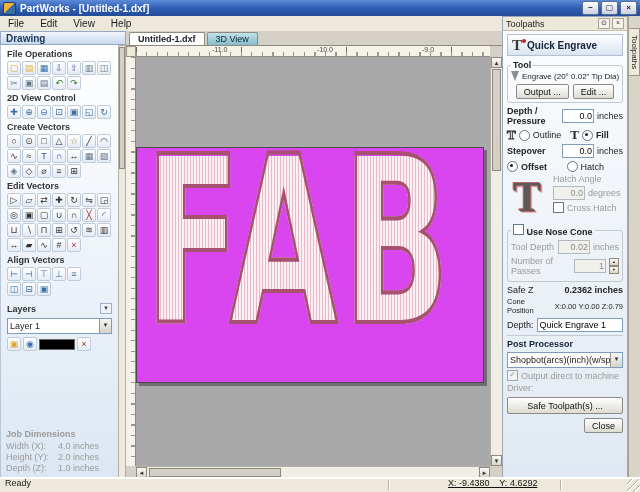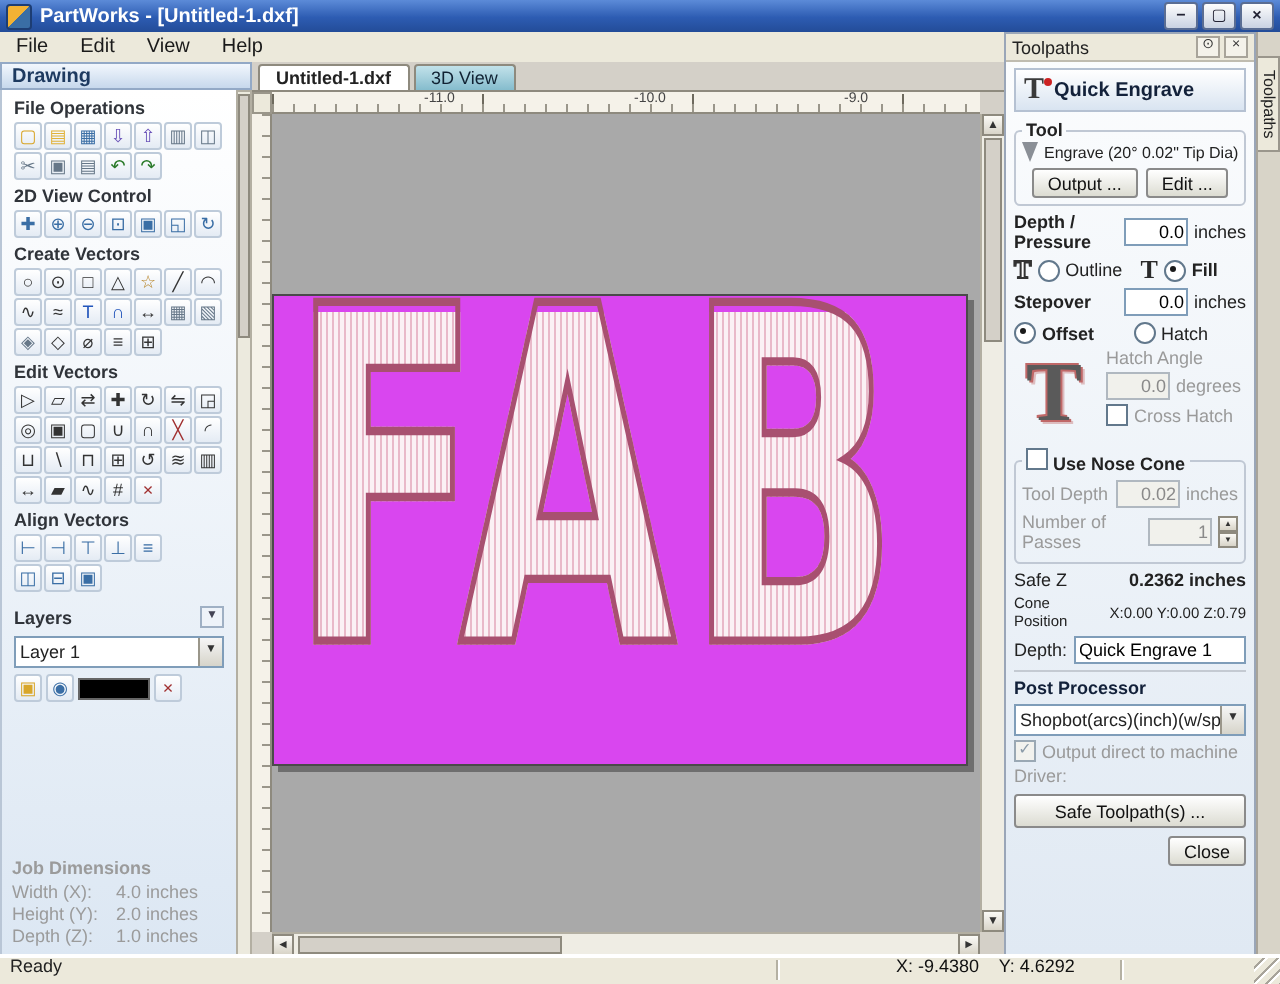--- a/index.html
+++ b/index.html
@@ -115,21 +115,21 @@
   .drv{margin:2px 0 1px;}
   .close-row{display:flex;justify-content:flex-end;margin-top:4px;}
 
   
   .side-strip{position:absolute;top:16px;bottom:14px;right:0;width:12px;background:#d8d4c8;border-left:1px solid #a8a49a;box-sizing:border-box;}
   .v-tab{writing-mode:vertical-rl;font-size:8px;color:#222;background:#ece9db;border:1px solid #9a968c;border-left:none;margin-top:12px;padding:6px 0;width:11px;text-align:center;box-sizing:border-box;}
 
   
   .statusbar{position:absolute;bottom:0;left:0;right:0;height:14px;background:#ece9db;border-top:1px solid #ffffff;box-shadow:inset 0 1px 0 #fff;font-size:9px;display:flex;align-items:flex-start;}
   .status-ready{padding-left:5px;}
-  .status-coords{position:absolute;left:448px;white-space:pre;color:#111;}
+  .status-coords{position:absolute;left:448px;white-space:pre;color:#111;text-decoration:underline;}
   .status-div{position:absolute;top:2px;bottom:2px;width:1px;background:#b5b1a3;box-shadow:1px 0 0 #fff;}
   .resize-grip{position:absolute;right:0;bottom:0;width:13px;height:13px;background:repeating-linear-gradient(135deg,transparent 0 3px,#a8a49a 3px 4px,#fff 4px 5px);}
 </style>
 </head>
 <body>
 
 <div class="screen">
 
   <div class="titlebar">
     <span class="app-icon"></span>

